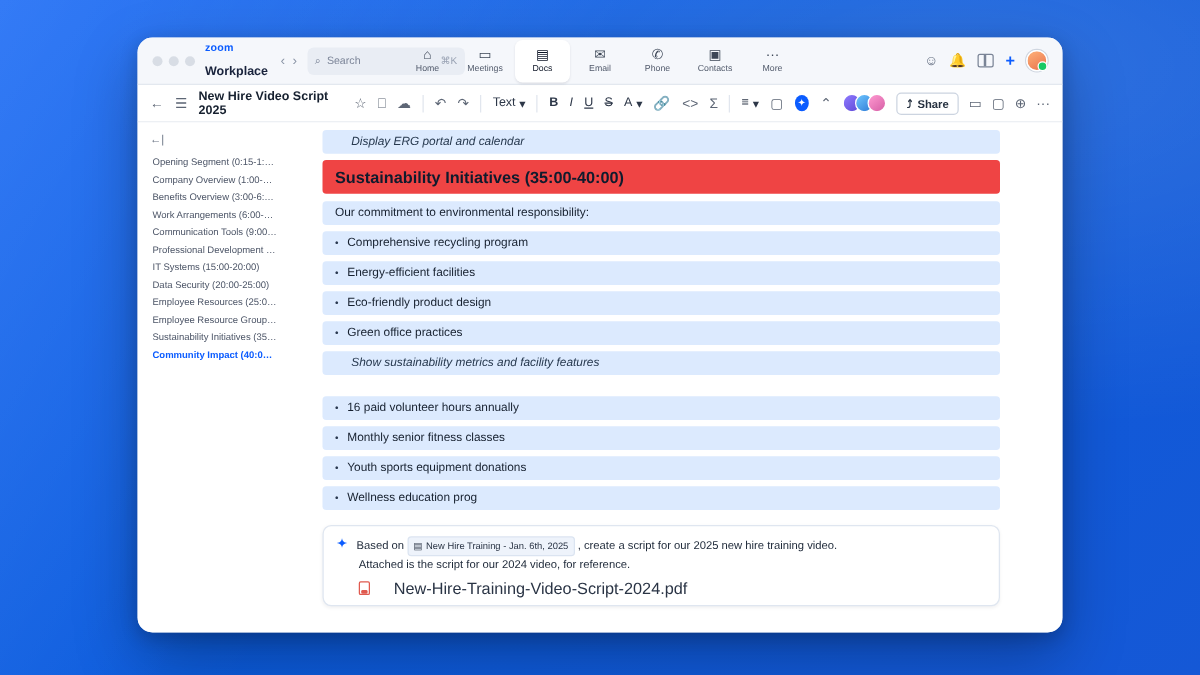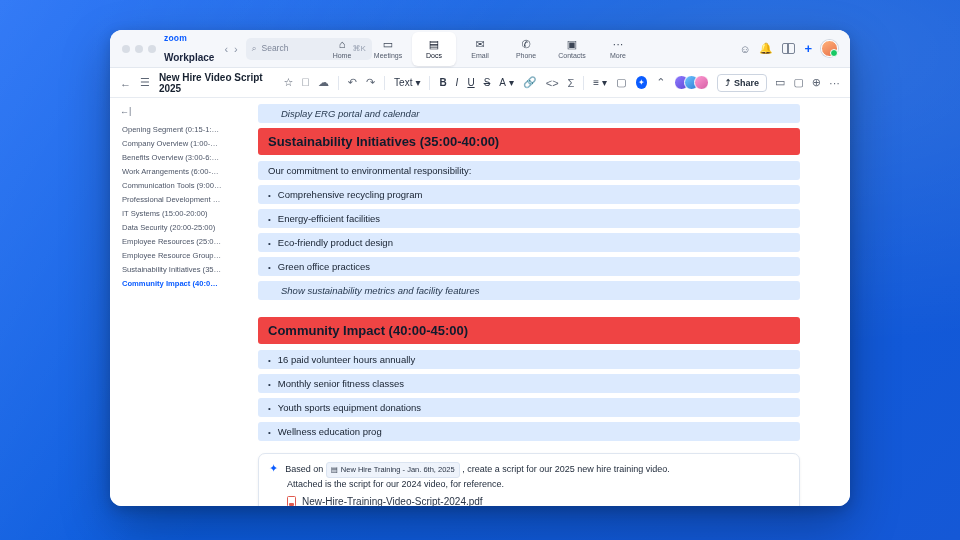--- a/index.html
+++ b/index.html
@@ -121,21 +121,21 @@
     box-shadow: 0 1px 3px rgba(16,24,40,.06); padding: 8px 10px 6px 10px;
   }
   .aicard .row1 { display: flex; gap: 7px; align-items: flex-start; font-size: 9px; color: #1d2838; line-height: 14px; }
   .spark { color: #0b5cff; font-size: 11px; line-height: 13px; }
   .chip {
     display: inline-flex; align-items: center; gap: 3px;
     background: #eef3fb; border: 1px solid #dbe4f1; border-radius: 3px;
     padding: 0 4px; font-size: 7.5px; color: #2a3champ; color: #2a3445; vertical-align: middle;
   }
   .aicard .row2 { font-size: 9px; color: #1d2838; margin-top: 1px; padding-left: 18px; }
-  .attach { display: flex; align-items: center; gap: 6px; margin: 7px 0 0 18px; font-size: 10px; color: #2a3445; }
+  .attach { display: flex; align-items: center; gap: 19px; margin: 7px 0 0 18px; font-size: 13px; color: #2a3445; }
   .pdf-ico { width: 9px; height: 11px; background: #fff; border: 1px solid #e05a4f; border-radius: 1.5px; position: relative; }
   .pdf-ico::after { content:""; position:absolute; left:1px; right:1px; top:6px; height:3px; background:#e05a4f; border-radius:1px; }
 </style>
 </head>
 <body>
 
 <div class="bg-sheen"></div>
 
 <div class="window">
 
@@ -295,21 +295,20 @@
       </div>
       <div class="line bullet">
         <span class="b">•</span>
         <span>Green office practices</span>
       </div>
 
       <div class="line italic">Show sustainability metrics and facility features</div>
 
       <div class="gap"></div>
 
-      <div class="h2">Community Impact (40:00-45:00)</div>
 
       <div class="line bullet">
         <span class="b">•</span>
         <span>16 paid volunteer hours annually</span>
       </div>
       <div class="line bullet">
         <span class="b">•</span>
         <span>Monthly senior fitness classes</span>
       </div>
       <div class="line bullet">

